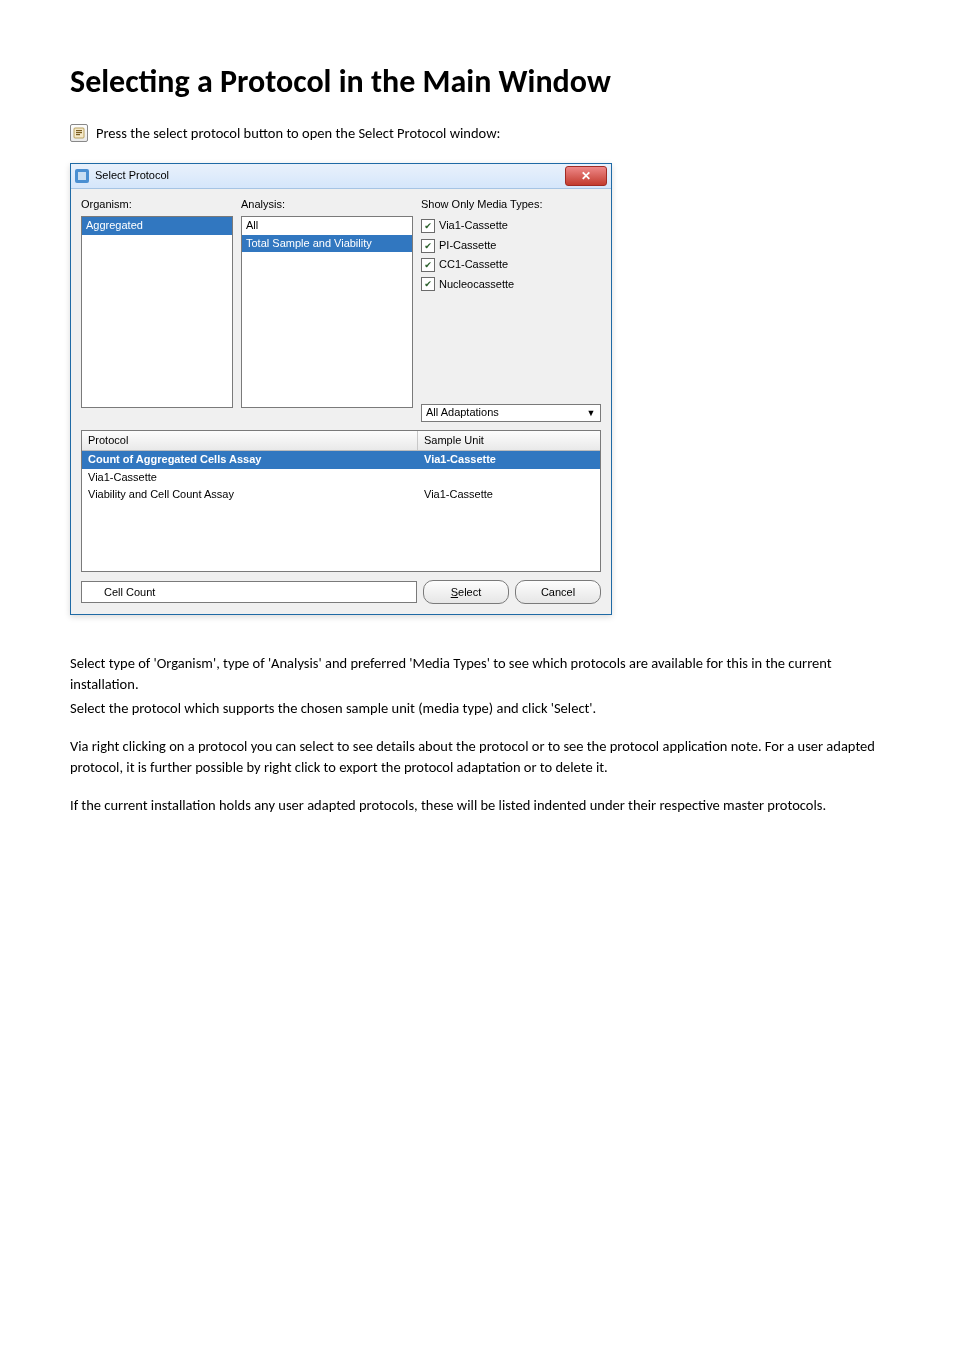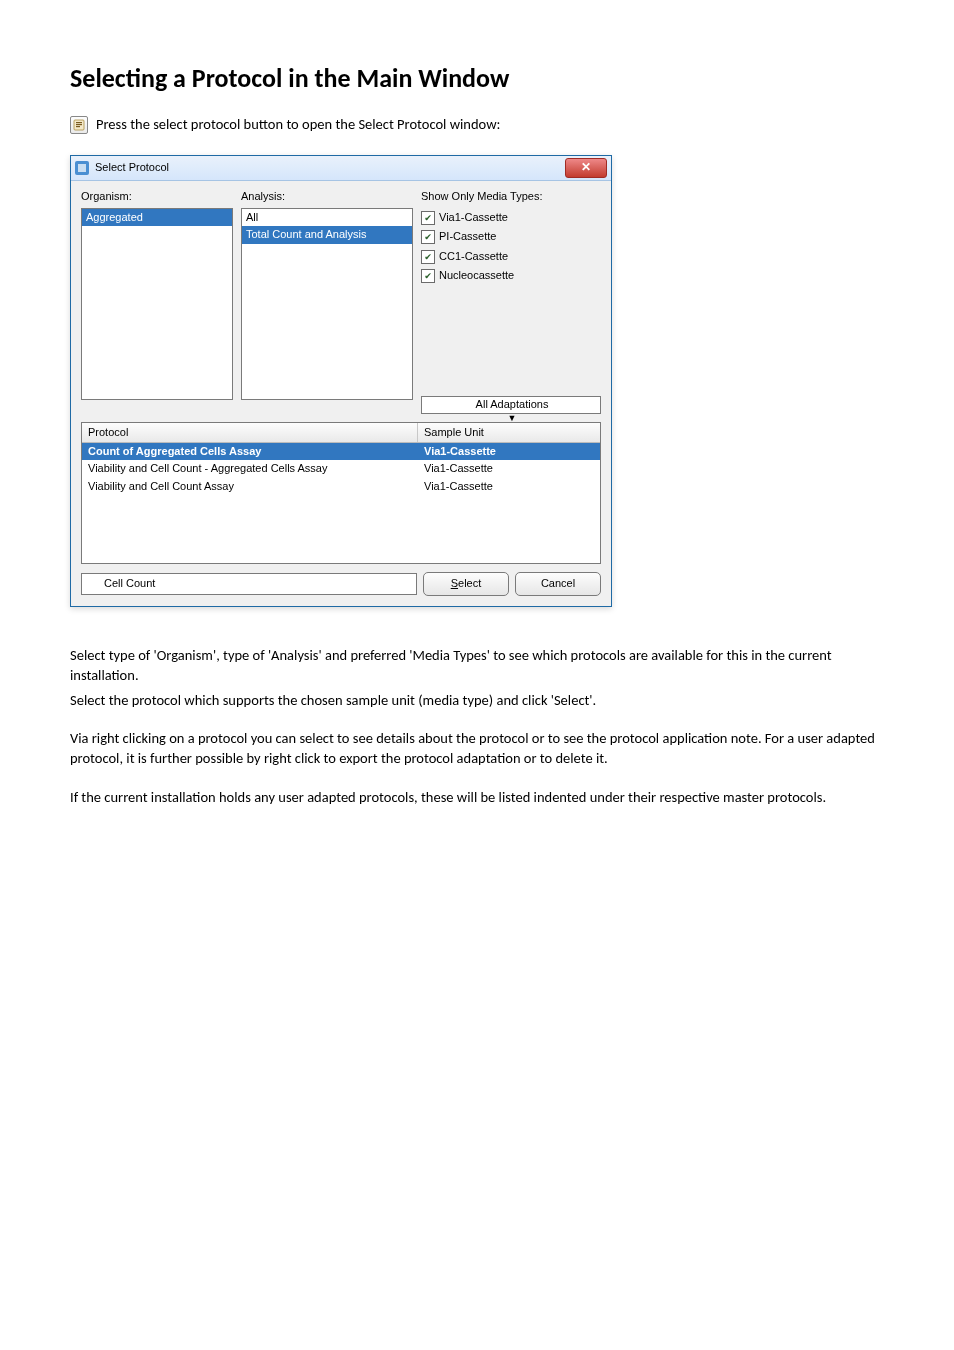--- a/index.html
+++ b/index.html
@@ -7,21 +7,21 @@
     font-size: 14.5px;
     color: #000;
     background: #fff;
     margin: 0;
     padding: 60px 70px 40px 70px;
     width: 954px;
     box-sizing: border-box;
     line-height: 1.4;
   }
   h2.main-heading {
-    font-size: 26px;
+    font-size: 32px;
     font-weight: 700;
     margin: 0 0 18px 0;
     color: #000;
   }
   .intro-line {
     display: flex;
     align-items: center;
     gap: 6px;
     margin-bottom: 20px;
   }
@@ -134,21 +134,20 @@
     margin-top: 110px;
     width: 100%;
     height: 18px;
     border: 1px solid #7a7a7a;
     background: #fff;
     display: flex;
     align-items: center;
     justify-content: space-between;
     padding: 0 2px 0 4px;
     box-sizing: border-box;
-    flex-direction: column;
   }
   .adapt-select .arrow {
     width: 14px;
     display:flex;
     align-items:center;
     justify-content:center;
     font-size: 9px;
     color:#000;
   }
   .proto-table {
@@ -183,21 +182,21 @@
     background:#fff;
     display:flex;
     align-items:center;
     padding:0 22px;
   }
   .win-btn {
     height:22px;
     min-width:64px;
     border:1px solid #7a7a7a;
     background:linear-gradient(#fdfdfd,#e6e6e6);
-    border-radius:5px;
+    border-radius:10px;
     display:inline-flex;
     align-items:center;
     justify-content:center;
     padding:0 10px;
     cursor:pointer;
   }
   .win-btn .underline { text-decoration: underline; }
 
   .body-text { margin: 0 0 4px 0; }
   .body-para { margin: 18px 0 4px 0; }
@@ -239,21 +238,21 @@
       <div class="col">
         <div class="col-label">Organism:</div>
         <div class="listbox lb-organism">
           <div class="lb-item selected">Aggregated</div>
         </div>
       </div>
       <div class="col">
         <div class="col-label">Analysis:</div>
         <div class="listbox lb-analysis">
           <div class="lb-item">All</div>
-          <div class="lb-item selected">Total Count and Analysis</div>
+          <div class="lb-item selected">Total Sample and Viability</div>
         </div>
       </div>
       <div class="col media-col">
         <div class="col-label">Show Only Media Types:</div>
         <div class="chk-row">
           <span class="chk checked"></span>
           <span>Via1-Cassette</span>
         </div>
         <div class="chk-row">
           <span class="chk checked"></span>
@@ -278,21 +277,20 @@
       <div class="proto-header">
         <div class="ph-protocol">Protocol</div>
         <div class="ph-sample">Sample Unit</div>
       </div>
       <div class="proto-body">
         <div class="proto-row selected">
           <div class="pc-protocol">Count of Aggregated Cells Assay</div>
           <div class="pc-sample">Via1-Cassette</div>
         </div>
         <div class="proto-row">
-          <div class="pc-protocol">Viability and Cell Count - Aggregated Cells Assay</div>
           <div class="pc-sample">Via1-Cassette</div>
         </div>
         <div class="proto-row">
           <div class="pc-protocol">Viability and Cell Count Assay</div>
           <div class="pc-sample">Via1-Cassette</div>
         </div>
       </div>
     </div>
 
     <div class="btn-row">

